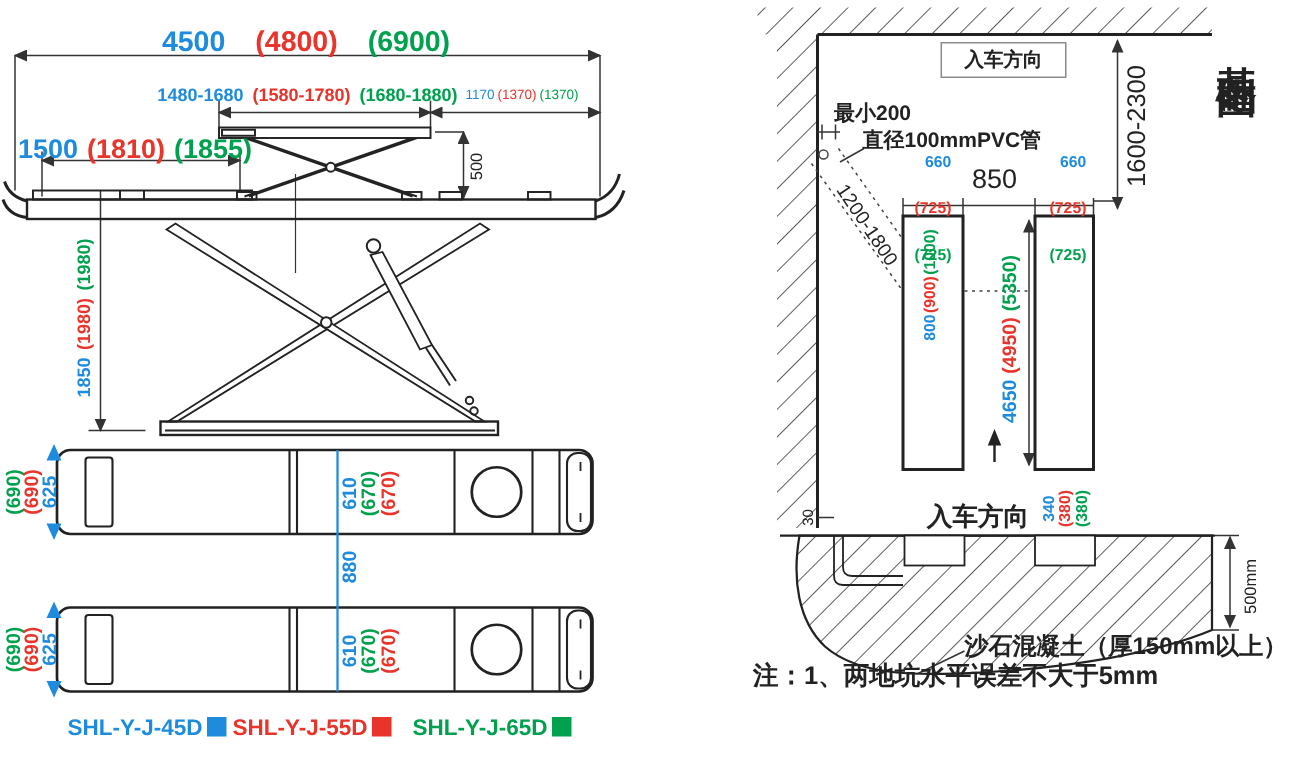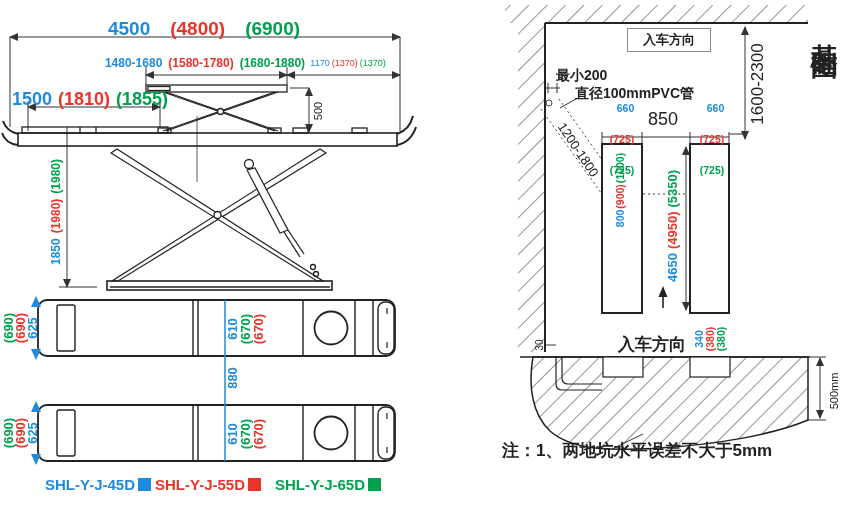--- a/index.html
+++ b/index.html
@@ -294,20 +294,21 @@
   <span class="lbl" style="left:618px;top:316px;font-size:17px;margin-top:20px;">入车方向</span>
 
   <span class="lbl rot c-b" style="left:700px;top:339px;font-size:10.5px;">340</span>
   <span class="lbl rot c-r" style="left:711px;top:339px;font-size:10.5px;">(380)</span>
   <span class="lbl rot c-g" style="left:722px;top:339px;font-size:10.5px;">(380)</span>
 
   <span class="lbl rot thin" style="left:540px;top:345px;font-size:10px;">30</span>
 
   <span class="lbl rot thin" style="left:835px;top:391px;font-size:11px;">500mm</span>
 
+  <span class="lbl" style="left:643px;top:424px;font-size:16px;">沙石混凝土（厚150mm以上）</span>
 
   <div class="lbl" style="left:502px;top:442px;font-size:17px;">
     <div class="row">
       <span>注：</span>
         <span>1、两地坑水平误差不大于5mm</span>
     </div>
   </div>
 
 </div>
 

